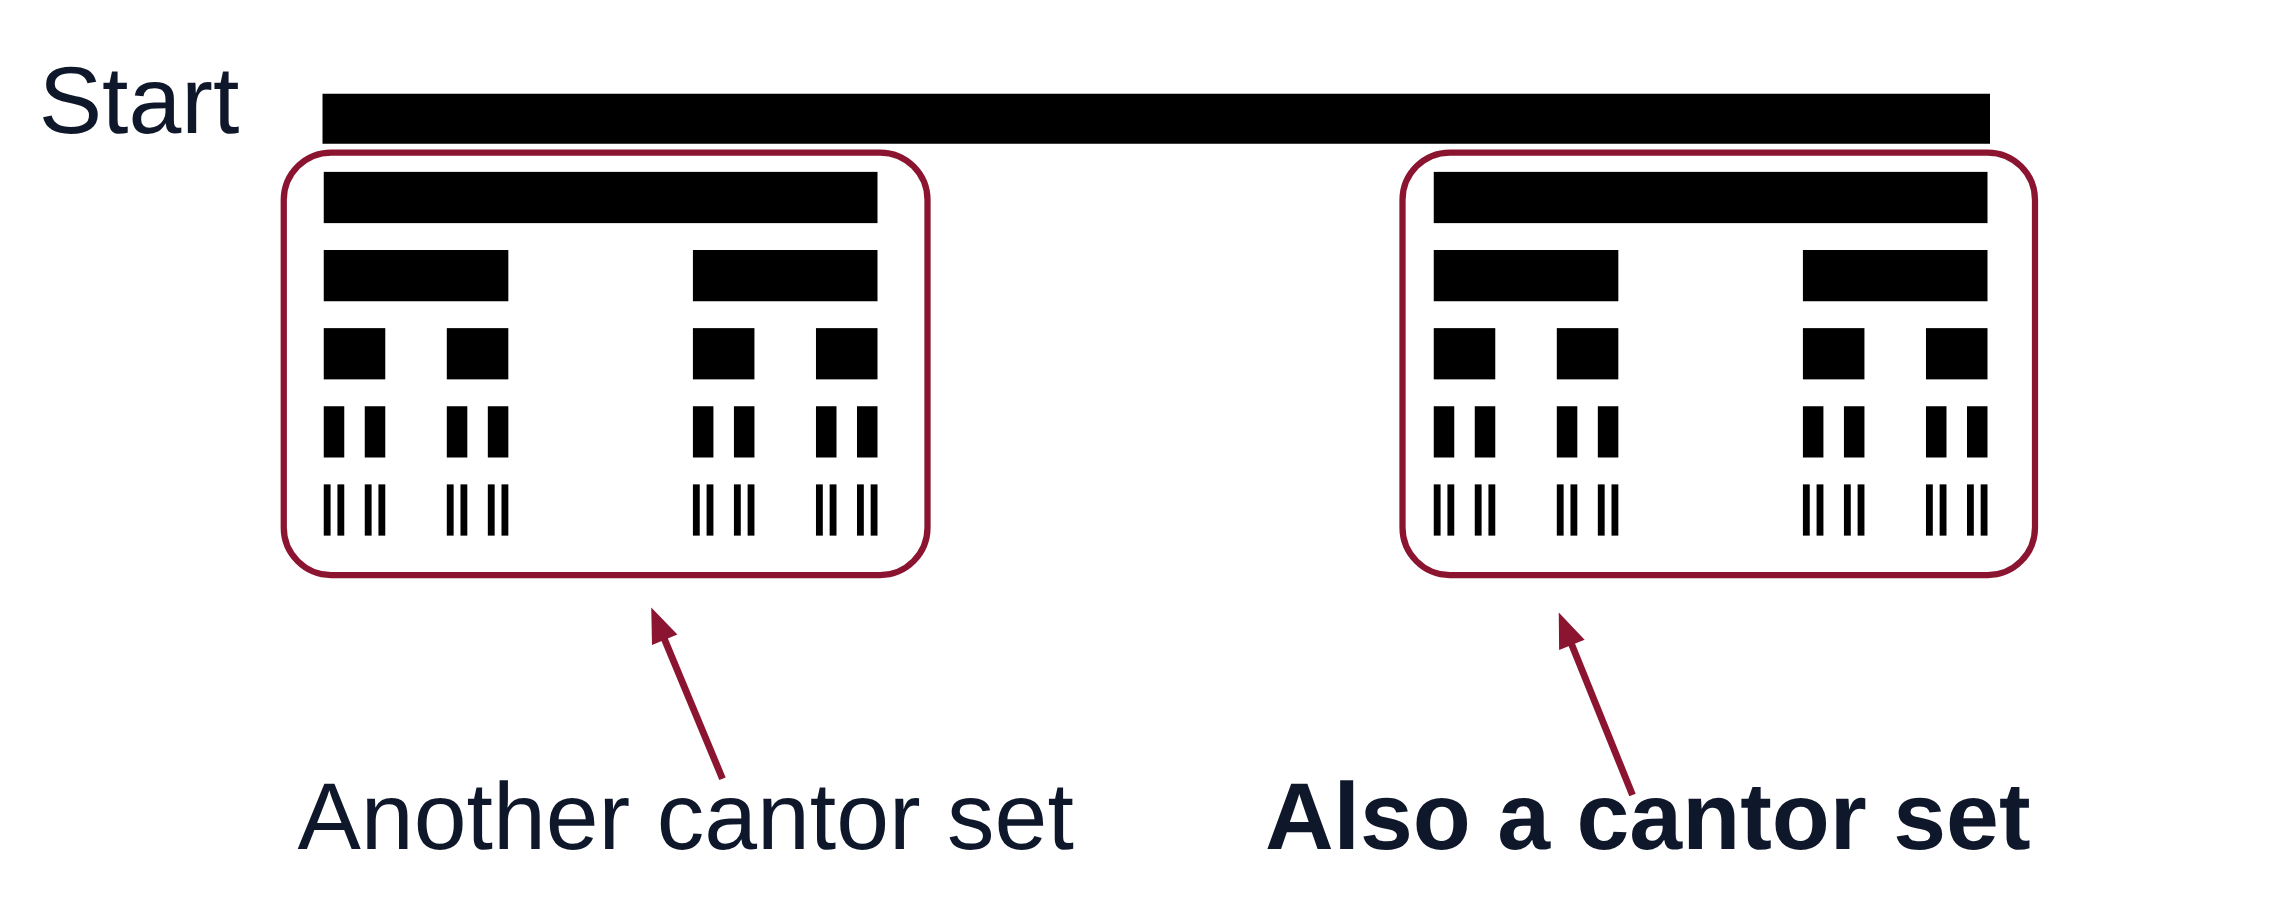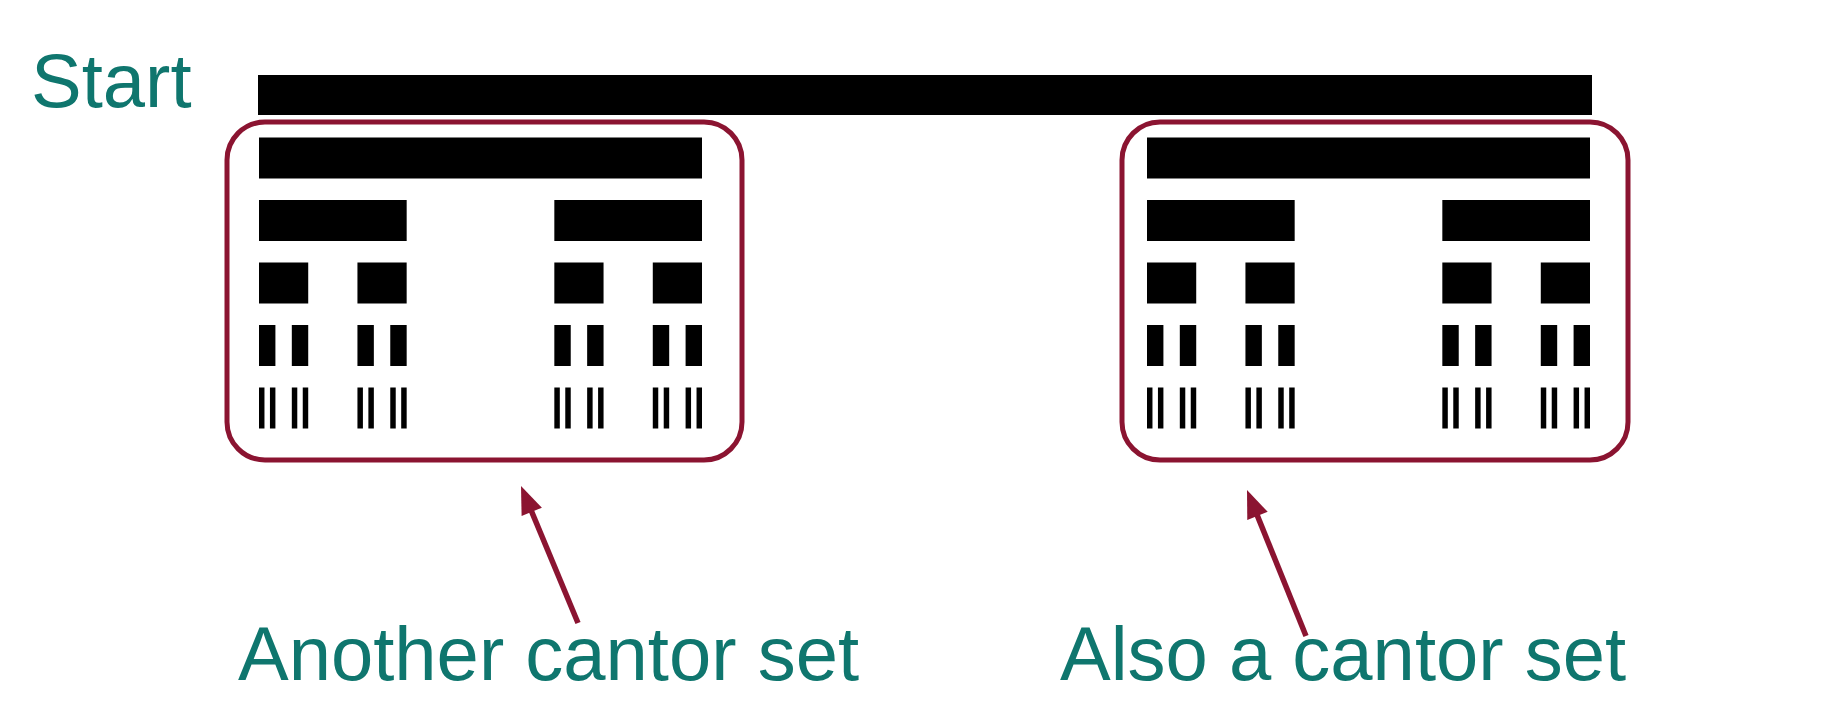--- a/index.html
+++ b/index.html
@@ -21,28 +21,28 @@
   }
   svg.canvas {
     position: absolute;
     left: 0;
     top: 0;
   }
   .lbl {
     position: absolute;
     font-size: 76px;
     line-height: 1;
-    color: #0f766e;
+    color: #0f172a;
     white-space: nowrap;
     letter-spacing: 0px;
   }
   .lbl-start { left: 31px;  top: 43px;  }
   .lbl-end   { left: 1668px; top: 64px; }
   .lbl-caption-left  { left: 238px;  top: 616px; }
-  .lbl-caption-right { left: 1060px; top: 616px; }
+  .lbl-caption-right { left: 1012px; top: 616px; font-weight: bold; }
 </style>
 </head>
 <body>
 
 <div class="stage">
 
   <svg class="canvas" width="1832" height="720" viewBox="0 0 1832 720" xmlns="http://www.w3.org/2000/svg">
     <rect x="258" y="75" width="1334" height="40" fill="#000000"></rect>
     <g>
         <rect x="259.00" y="137.5" width="443.00" height="41" fill="#000000"></rect>

